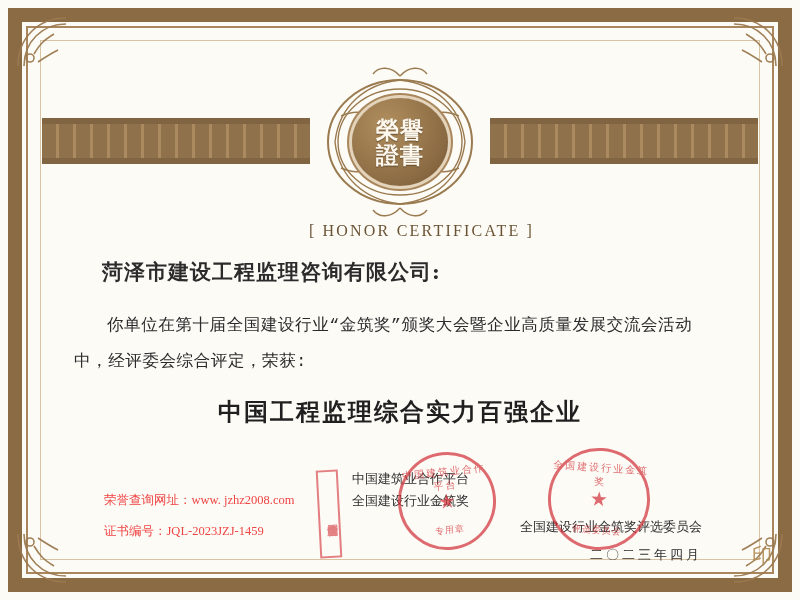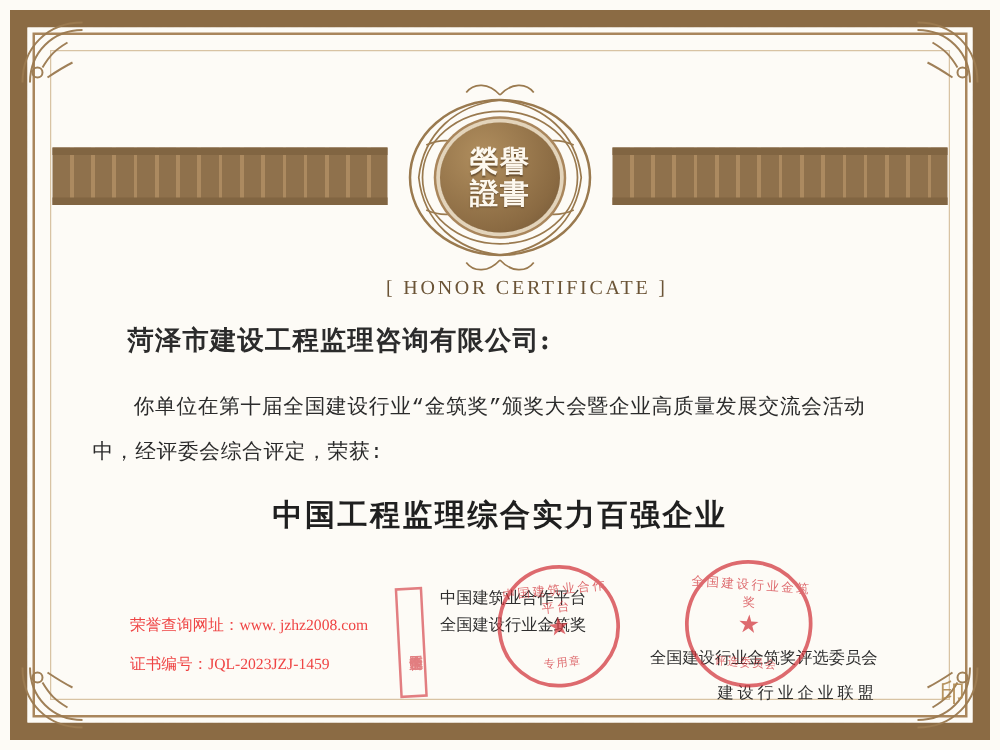--- a/index.html
+++ b/index.html
@@ -397,21 +397,21 @@
     <div>证书编号：JQL-2023JZJ-1459</div>
   </div>
 
   <div class="footer-mid">
     <div>中国建筑业合作平台</div>
     <div>全国建设行业金筑奖</div>
   </div>
 
   <div class="footer-right">
     <div>全国建设行业金筑奖评选委员会</div>
-    <div class="date">建设行业企业联盟</div>
+    <div class="date">二〇二三年四月</div>
   </div>
 
   <div class="vstamp">中国建筑业合作平台</div>
 
   <div class="stamp stamp1">
     <div class="stamp-inner">
       <div class="arc-top">中国建筑业合作平台</div>
       <div class="star">★</div>
       <div class="arc-bottom">专用章</div>
     </div>

